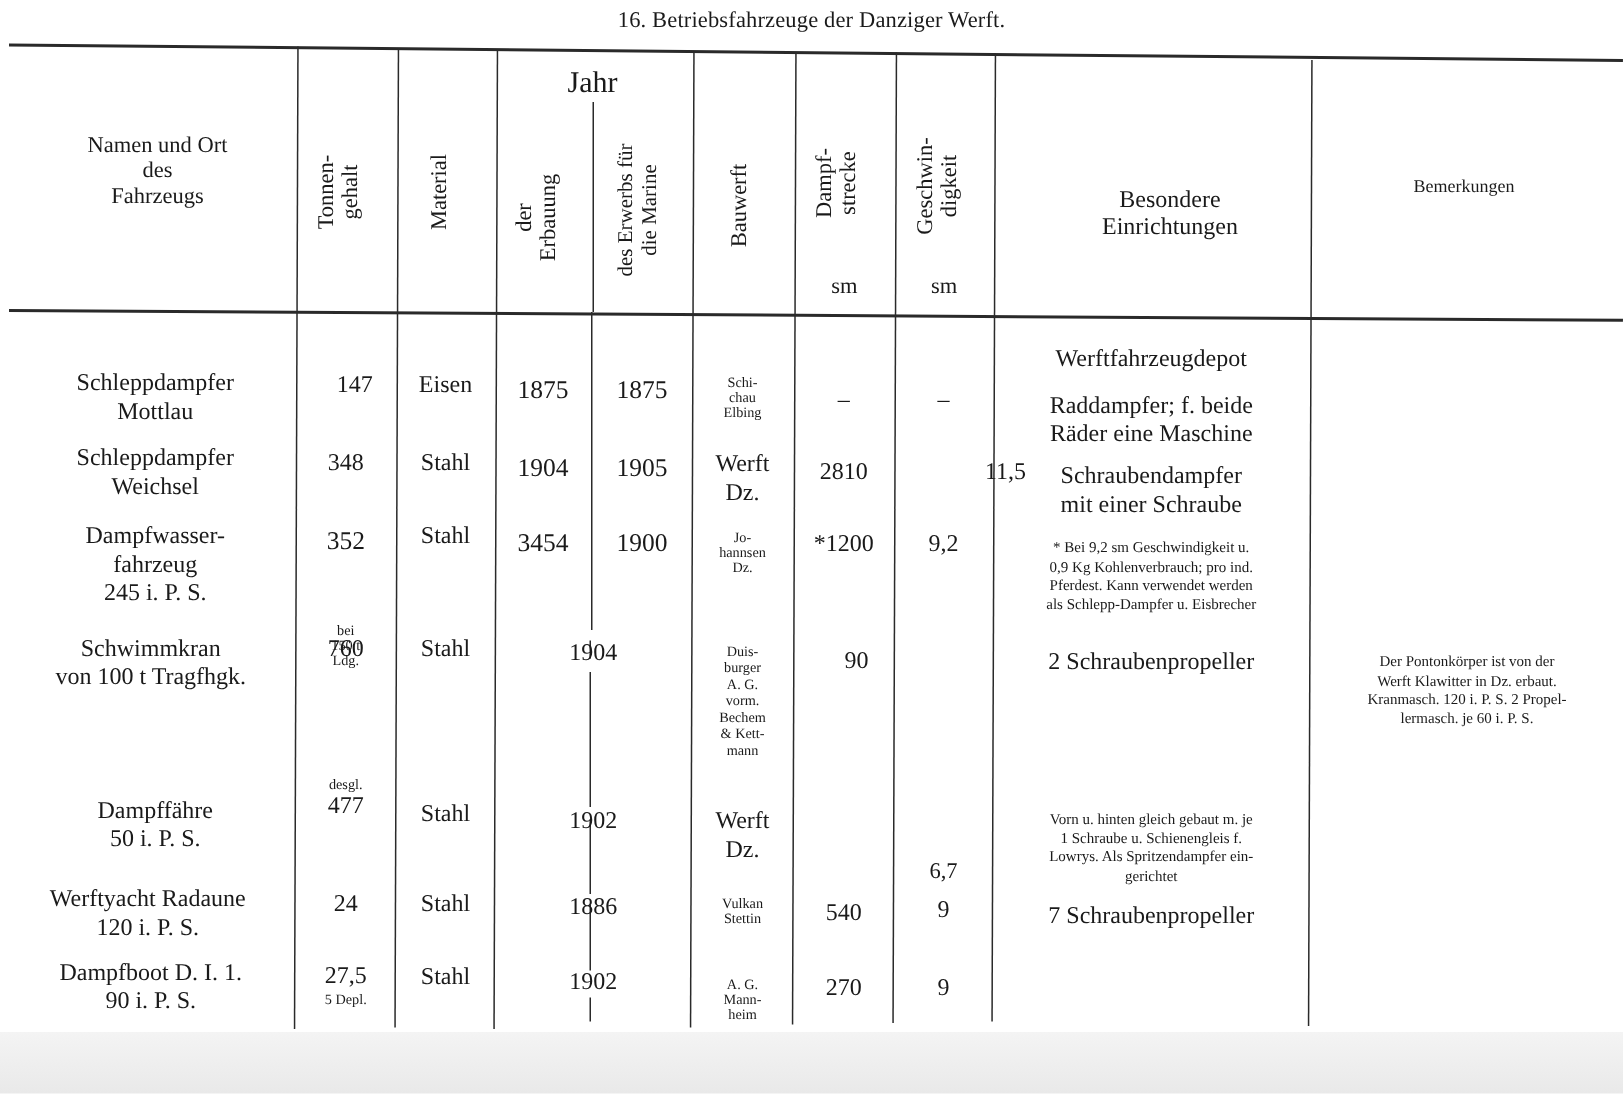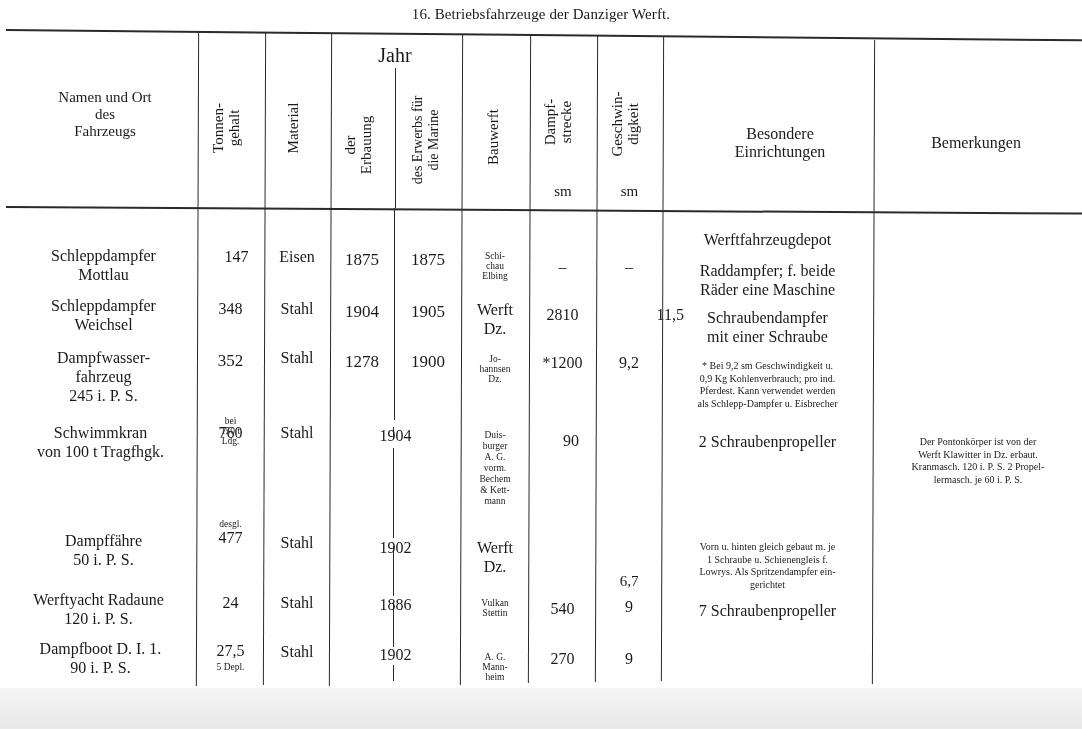--- a/index.html
+++ b/index.html
@@ -90,21 +90,21 @@
 </div>
 <div class="cell hd" style="left:530px; top:183px; width:66px;">sm</div>
 <div class="rot" style="left:579px; top:104px; width:100px; height:40px;">
   <span class="multi">Geschwin-
 digkeit</span>
 </div>
 <div class="cell hd" style="left:597px; top:183px; width:65px;">sm</div>
 
 <div class="cell hd multi" style="left:662px; top:125px; width:236px; font-size:16px; line-height:18px;">Besondere
 Einrichtungen</div>
-<div class="cell hd" style="left:874px; top:134px; width:204px; font-size:16px;">Bemerkungen</div>
+<div class="cell hd" style="left:874px; top:116px; width:204px; font-size:12px;">Bemerkungen</div>
 
 <div class="cell txt" style="left:662px; top:230px; width:211px;">Werftfahrzeugdepot</div>
 
 <div>
   <div class="cell txt multi" style="left:10px; top:246px; width:187px;">Schleppdampfer
 Mottlau</div>
   <div class="cell num" style="left:197px; top:248px; width:79px;">147</div>
   <div class="cell num" style="left:264px; top:248px; width:66px;">Eisen</div>
   <div class="cell num" style="left:330px; top:250px; width:64px; font-size:17px;">1875</div>
   <div class="cell num" style="left:395px; top:250px; width:66px; font-size:17px;">1875</div>
@@ -134,21 +134,21 @@
 
 <div>
   <div class="cell txt multi" style="left:10px; top:348px; width:187px;">Dampfwasser-
 fahrzeug
 245 i. P. S.</div>
   <div class="cell num" style="left:197px; top:351px; width:67px; font-size:17px;">352</div>
   <div class="cell tiny multi" style="left:197px; top:372px; width:67px;margin-top:44px;">bei
 150 t
 Ldg.</div>
   <div class="cell num" style="left:264px; top:349px; width:66px;">Stahl</div>
-  <div class="cell num" style="left:330px; top:352px; width:64px; font-size:17px;">1278</div>
+  <div class="cell num" style="left:330px; top:352px; width:64px; font-size:17px;">3454</div>
   <div class="cell num" style="left:395px; top:352px; width:66px; font-size:17px;">1900</div>
   <div class="cell tiny multi" style="left:461px; top:354px; width:68px;">Jo-
 hannsen
 Dz.</div>
   <div class="cell num" style="left:529px; top:354px; width:67px;">*1200</div>
   <div class="cell num" style="left:596px; top:354px; width:66px;">9,2</div>
   <div class="cell note multi" style="left:662px; top:360px; width:211px; font-size:10px;">* Bei 9,2 sm Geschwindigkeit u.
 0,9 Kg Kohlenverbrauch; pro ind.
 Pferdest. Kann verwendet werden
 als Schlepp-Dampfer u. Eisbrecher</div>

